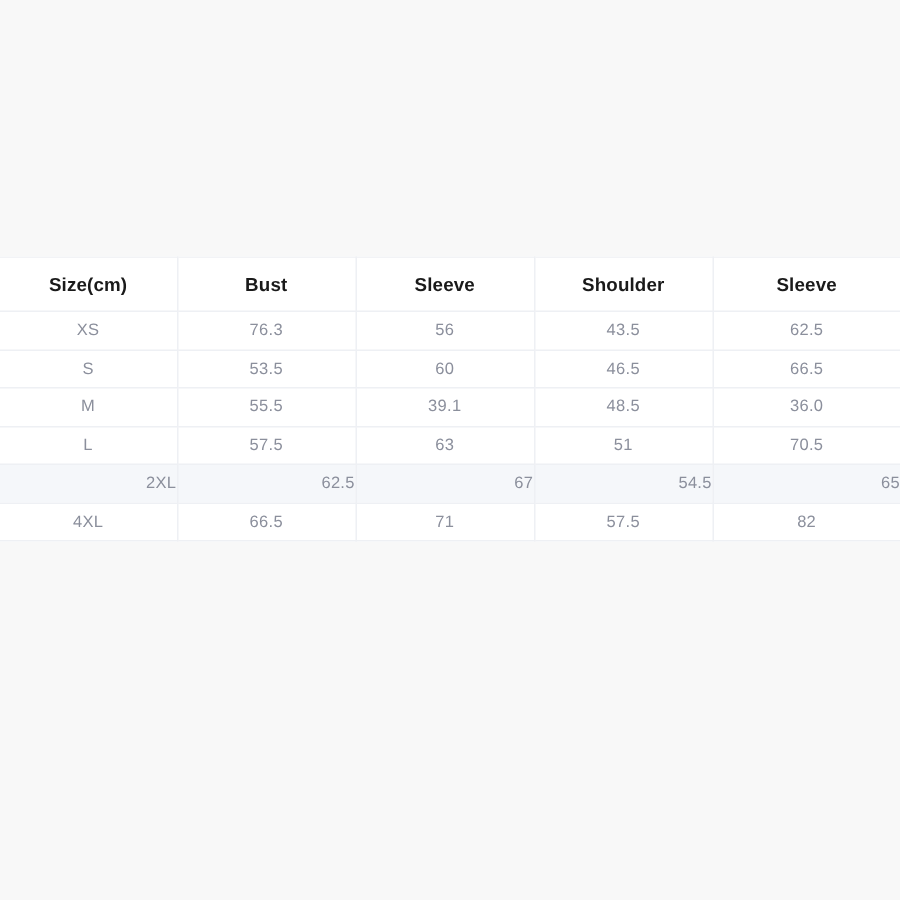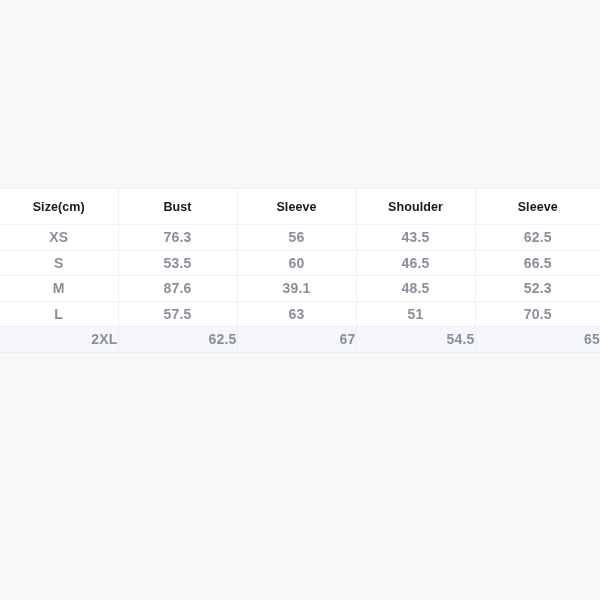--- a/index.html
+++ b/index.html
@@ -15,21 +15,21 @@
   }
   #page {
     position: relative;
     width: 600px;
     height: 600px;
     background: #f8f8f8;
   }
   #size-chart-wrap {
     position: absolute;
     left: 0;
-    top: 188px;
+    top: 171px;
     width: 600px;
   }
   table.size-chart {
     width: 600px;
     border-collapse: collapse;
     table-layout: fixed;
     background: #ffffff;
   }
   table.size-chart col.c-size   { width: 118px; }
   table.size-chart col.c-bust   { width: 119px; }
@@ -56,22 +56,22 @@
   table.size-chart thead th {
     height: 35px;
     font-size: 12.5px;
     font-weight: bold;
     color: #1a1a1a;
     letter-spacing: 0.1px;
     border-top: 1px solid #f2f3f6;
   }
   table.size-chart tbody td {
     height: 24.5px;
-    font-size: 14px;
-    font-weight: bold;
+    font-size: 11px;
+    font-weight: normal;
     color: #8b8f9c;
     letter-spacing: 0.2px;
   }
   table.size-chart tbody tr.highlight td {
     background: #f5f7fa;
     text-align: right;
   }
 </style>
 </head>
 <body>
@@ -105,35 +105,42 @@
           </tr>
           <tr>
             <td>S</td>
             <td>53.5</td>
             <td>60</td>
             <td>46.5</td>
             <td>66.5</td>
           </tr>
           <tr>
             <td>M</td>
-            <td>87.6</td>
+            <td>55.5</td>
             <td>39.1</td>
             <td>48.5</td>
-            <td>52.3</td>
+            <td>36.0</td>
           </tr>
           <tr>
             <td>L</td>
             <td>57.5</td>
             <td>63</td>
             <td>51</td>
             <td>70.5</td>
           </tr>
           <tr class="highlight">
             <td>2XL</td>
             <td>62.5</td>
             <td>67</td>
             <td>54.5</td>
             <td>65</td>
           </tr>
+          <tr>
+            <td>4XL</td>
+            <td>66.5</td>
+            <td>71</td>
+            <td>57.5</td>
+            <td>82</td>
+          </tr>
         </tbody>
     </table>
   </div>
 </div>
 
 </body></html>

